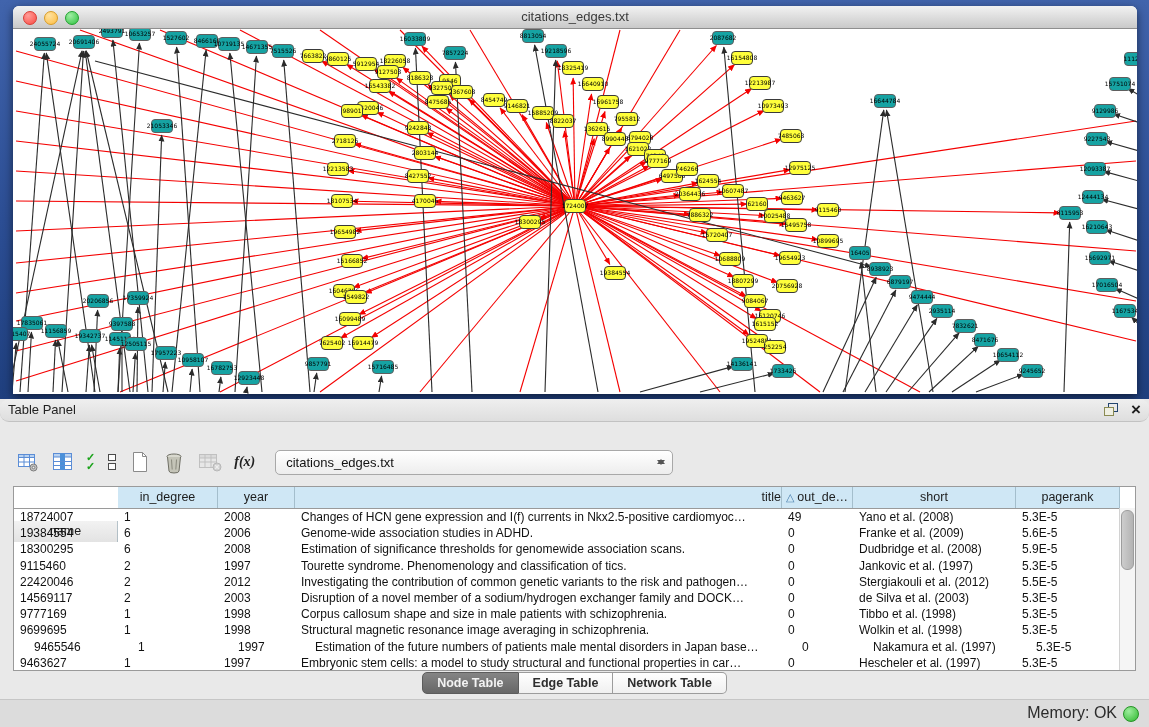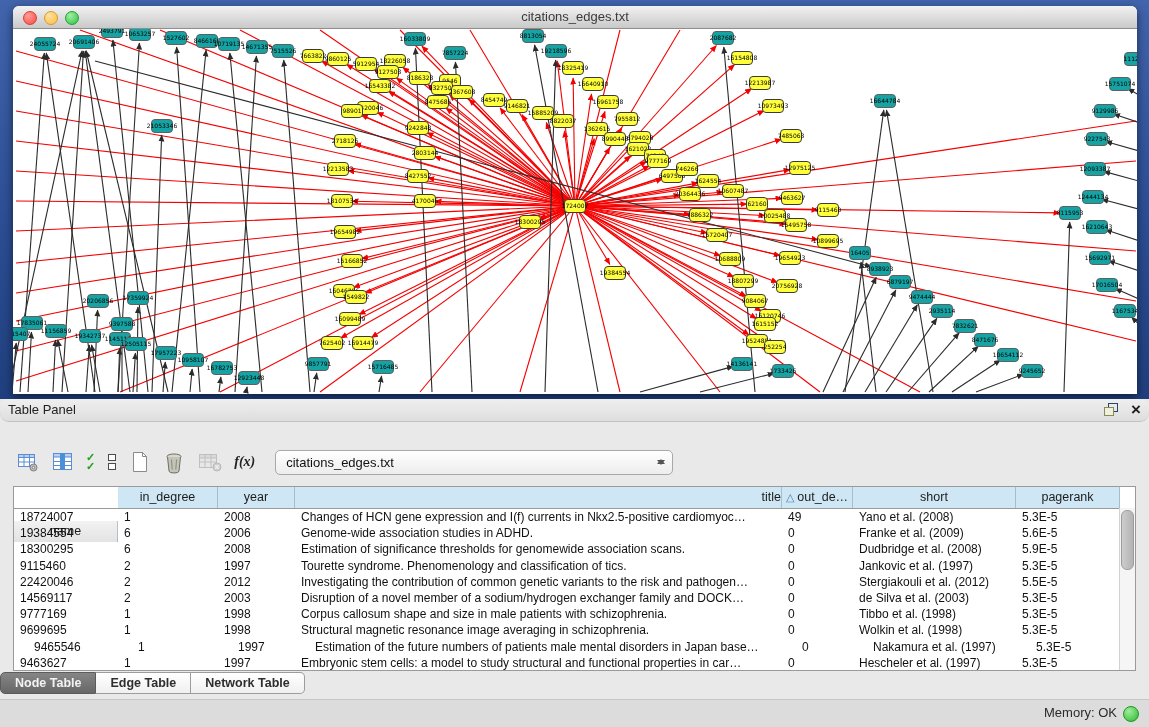--- a/index.html
+++ b/index.html
@@ -50,29 +50,29 @@
       overflow:hidden;white-space:nowrap;}
   .th.gray{background:linear-gradient(#f2f2f2,#e3e3e3);margin-top:34px;}
   .tri{color:#4a7fae;font-size:11px;margin-right:3px;}
   .trow{display:flex;height:16.2px;}
   .td{box-sizing:border-box;padding-left:6px;font-size:12px;line-height:16.2px;color:#111;
       white-space:nowrap;overflow:hidden;}
   .vscroll{position:absolute;right:0;top:21px;bottom:0;width:15px;background:#f5f5f5;
            border-left:1px solid #d2d2d2;}
   .vthumb{position:absolute;left:1px;top:2px;width:11px;height:58px;border-radius:6px;
           background:linear-gradient(90deg,#cdcdcd,#b3b3b3);border:1px solid #9d9d9d;}
-  .tabbar{position:absolute;left:0;right:0;top:273px;height:26px;display:flex;}
+  .tabbar{position:absolute;left:0;right:0;top:273px;height:26px;display:flex;justify-content:center;}
   .seg{height:20px;line-height:20px;padding:0 14px;font-size:12.5px;font-weight:bold;color:#2e2e2e;
        background:linear-gradient(#ffffff,#f0f0f0);border:1px solid #9c9c9c;border-left:none;}
   .seg.first{border-left:1px solid #9c9c9c;border-radius:5px 0 0 5px;}
   .seg.last{border-radius:0 5px 5px 0;}
   .seg.sel{background:linear-gradient(#858585,#676767);color:#f3f3f3;border-color:#5c5c5c;}
   .statusbar{position:absolute;left:0;right:0;bottom:0;height:27px;background:#dcdcdc;
              border-top:1px solid #c6c6c6;}
-  .mem{position:absolute;right:32px;top:0;line-height:26px;font-size:13px;color:#2b2b2b;}
+  .mem{position:absolute;right:32px;top:0;line-height:26px;font-size:16px;color:#2b2b2b;}
   .memdot{position:absolute;right:10px;top:6px;width:14px;height:14px;border-radius:50%;
           background:radial-gradient(circle at 35% 30%,#9dee9d,#2eb82e);border:1px solid #249324;}
 </style>
 </head>
 <body>
 
 <div id="desktop">
   <div id="net-window">
     <div class="titlebar">
       <div class="lights">

